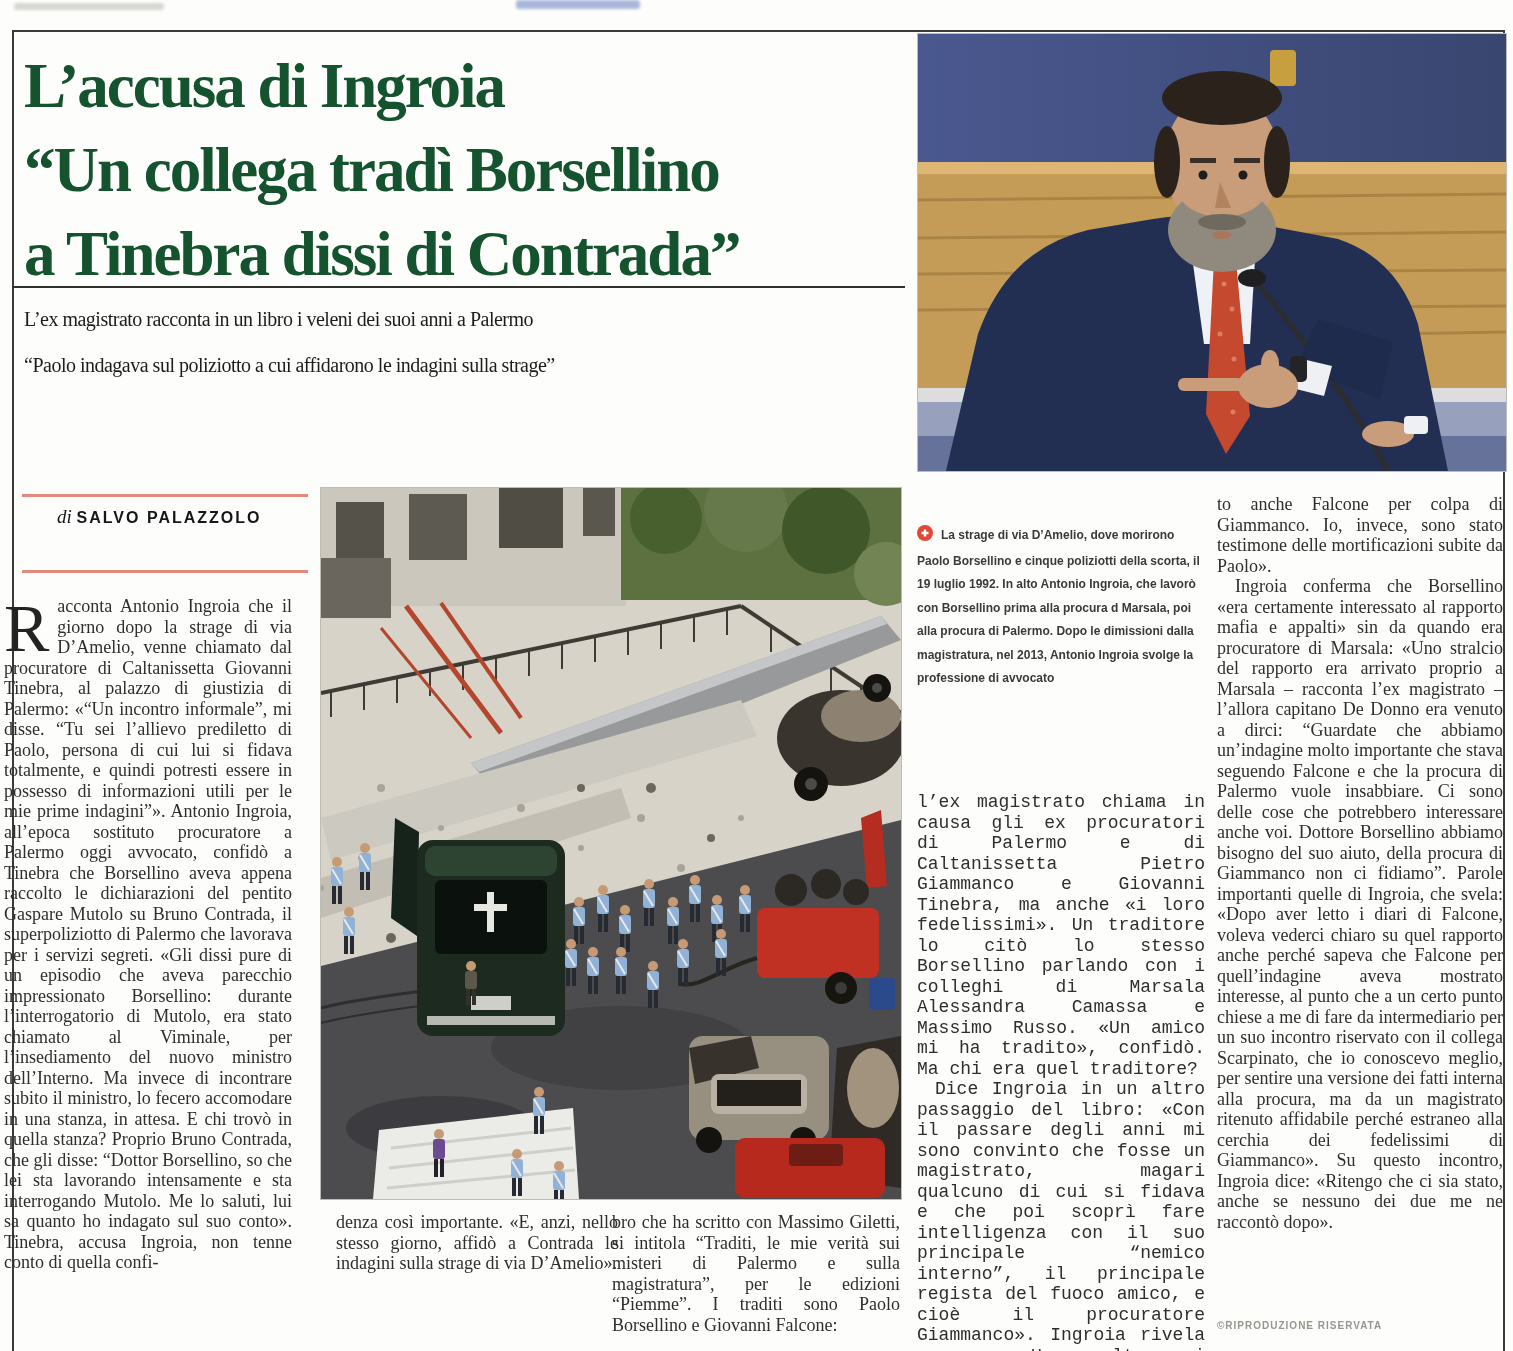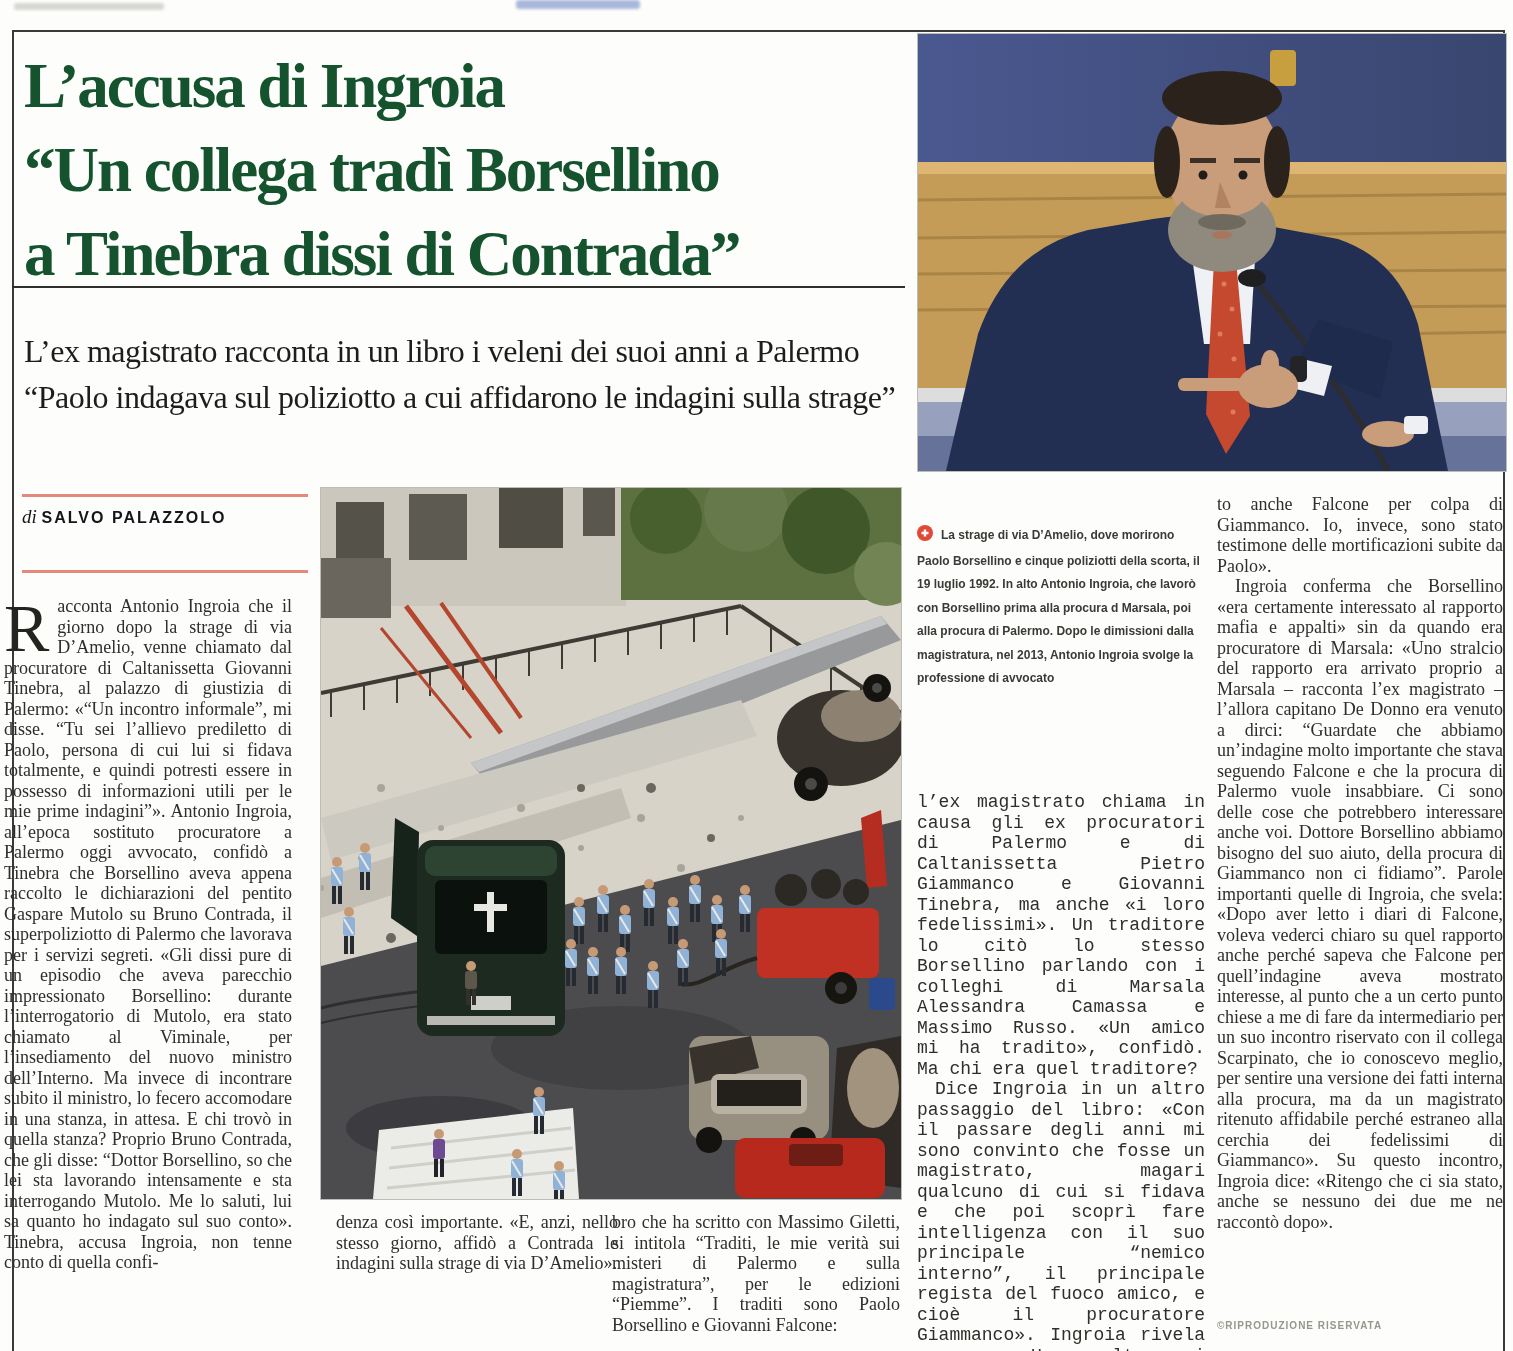--- a/index.html
+++ b/index.html
@@ -8,28 +8,28 @@
   .abs{position:absolute;}
   
   .smudge{position:absolute;border-radius:3px;filter:blur(1.5px);}
   
   .frame{position:absolute;background:#3a3a38;}
   
   #headline{left:24px;top:44px;width:888px;font-weight:bold;color:#14532d;
             font-size:63px;line-height:84px;letter-spacing:-2px;white-space:nowrap;}
   #headline span{display:block;}
   
-  #subhead{left:24px;top:296px;width:888px;font-size:32px;line-height:46px;
-           letter-spacing:-0.5px;color:#1d1d1b;white-space:nowrap;margin-top:32px;}
+  #subhead{left:24px;top:296px;width:888px;font-size:20px;line-height:46px;
+           letter-spacing:-0.5px;color:#1d1d1b;white-space:nowrap;}
   #subhead span{display:block;}
   .rule-dark{position:absolute;background:#2f2f2d;height:2px;}
   .rule-red{position:absolute;background:#e5897c;height:3px;}
   
   #byline{left:22px;top:506px;width:288px;font-size:19px;color:#15151a;}
-  #byline .di{font-style:italic;font-family:"Liberation Serif",serif;}
+  #byline .di{font-style:italic;font-family:"Liberation Serif",serif;margin-left:35px;}
   #byline .author{font-family:"Liberation Sans",sans-serif;font-weight:bold;
                   font-size:16px;letter-spacing:2px;}
   
   .body-col{position:absolute;font-size:18px;line-height:20.5px;text-align:justify;
             color:#2e2e2b;overflow:hidden;}
   .body-col p{margin:0;}
   .body-col p + p{text-indent:18px;}
   .dropcap::first-letter{float:left;font-size:68px;line-height:55px;padding:5px 8px 0 0;color:#23231f;}
   
   #caption{left:917px;top:496px;width:290px;font-family:"Liberation Sans",sans-serif;

